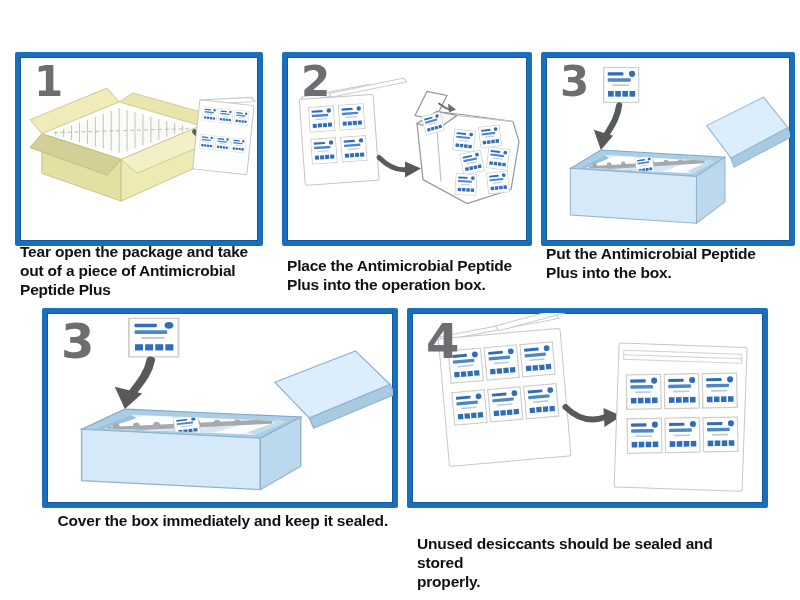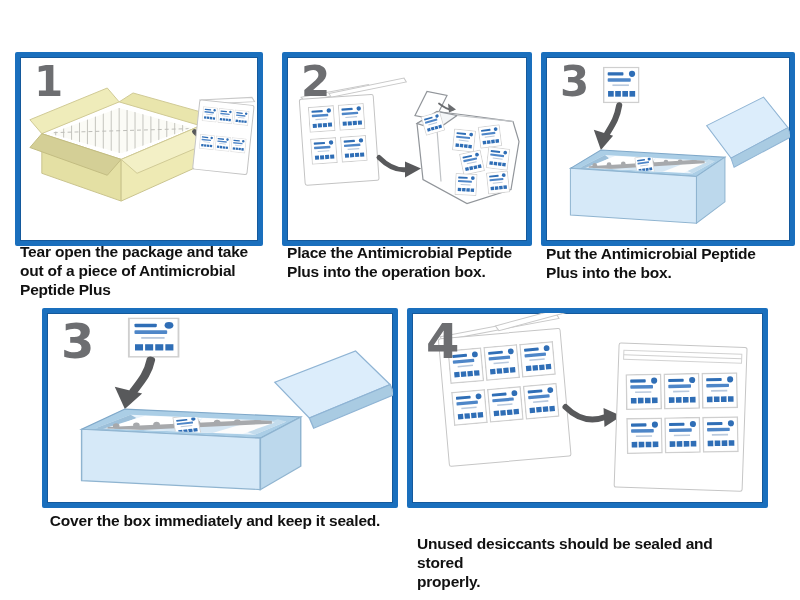--- a/index.html
+++ b/index.html
@@ -6,21 +6,21 @@
   #stage{position:relative;width:800px;height:600px;background:#ffffff;overflow:hidden;
          font-family:"Liberation Sans",sans-serif;}
   .panel{position:absolute;background:#ffffff;border:5px solid #1a6fbd;border-radius:2px;
          box-shadow:0 0 0 1px #14599c inset;}
   .panel svg{position:absolute;left:0;top:0;width:100%;height:100%;}
   .step-num{position:absolute;left:14px;top:2px;font-weight:bold;color:#6d6e71;
             font-family:"DejaVu Sans",sans-serif;font-size:42px;line-height:1.1;z-index:5;}
   .step-num.big{font-size:48px;}
   .caption{position:absolute;color:#111111;font-weight:bold;font-size:15.5px;line-height:1.22;
            letter-spacing:-0.2px;white-space:pre-line;}
-  .caption.center{text-align:center;}
+  .caption.center{text-align:right;}
   .defs-holder{position:absolute;width:0;height:0;overflow:hidden;}
 </style>
 </head>
 <body>
 
 <div id="stage">
 
   <div class="defs-holder">
     <svg width="0" height="0" aria-hidden="true">
       <defs>
@@ -218,21 +218,21 @@
           <use href="#pkt" x="48" y="82" width="36" height="36"></use>
           <use href="#pkt" x="86" y="82" width="36" height="36"></use>
         </g>
       </g>
     </svg>
   </div>
 
   <div class="caption" style="left:20px;top:243px;width:250px">Tear open the package and take
  out of a piece of Antimicrobial
 Peptide Plus</div>
-  <div class="caption" style="left:287px;top:244px;width:245px">Place the Antimicrobial Peptide
+  <div class="caption" style="left:287px;top:257px;width:245px">Place the Antimicrobial Peptide
 Plus into the operation box.</div>
   <div class="caption" style="left:546px;top:245px;width:246px">Put the Antimicrobial Peptide
 Plus into the box.</div>
   <div class="caption center" style="left:42px;top:512px;width:346px">Cover the box immediately and keep it sealed.</div>
   <div class="caption" style="left:417px;top:535px;width:341px">Unused desiccants should be sealed and stored
  properly.</div>
 
 </div>
 
 </body></html>

